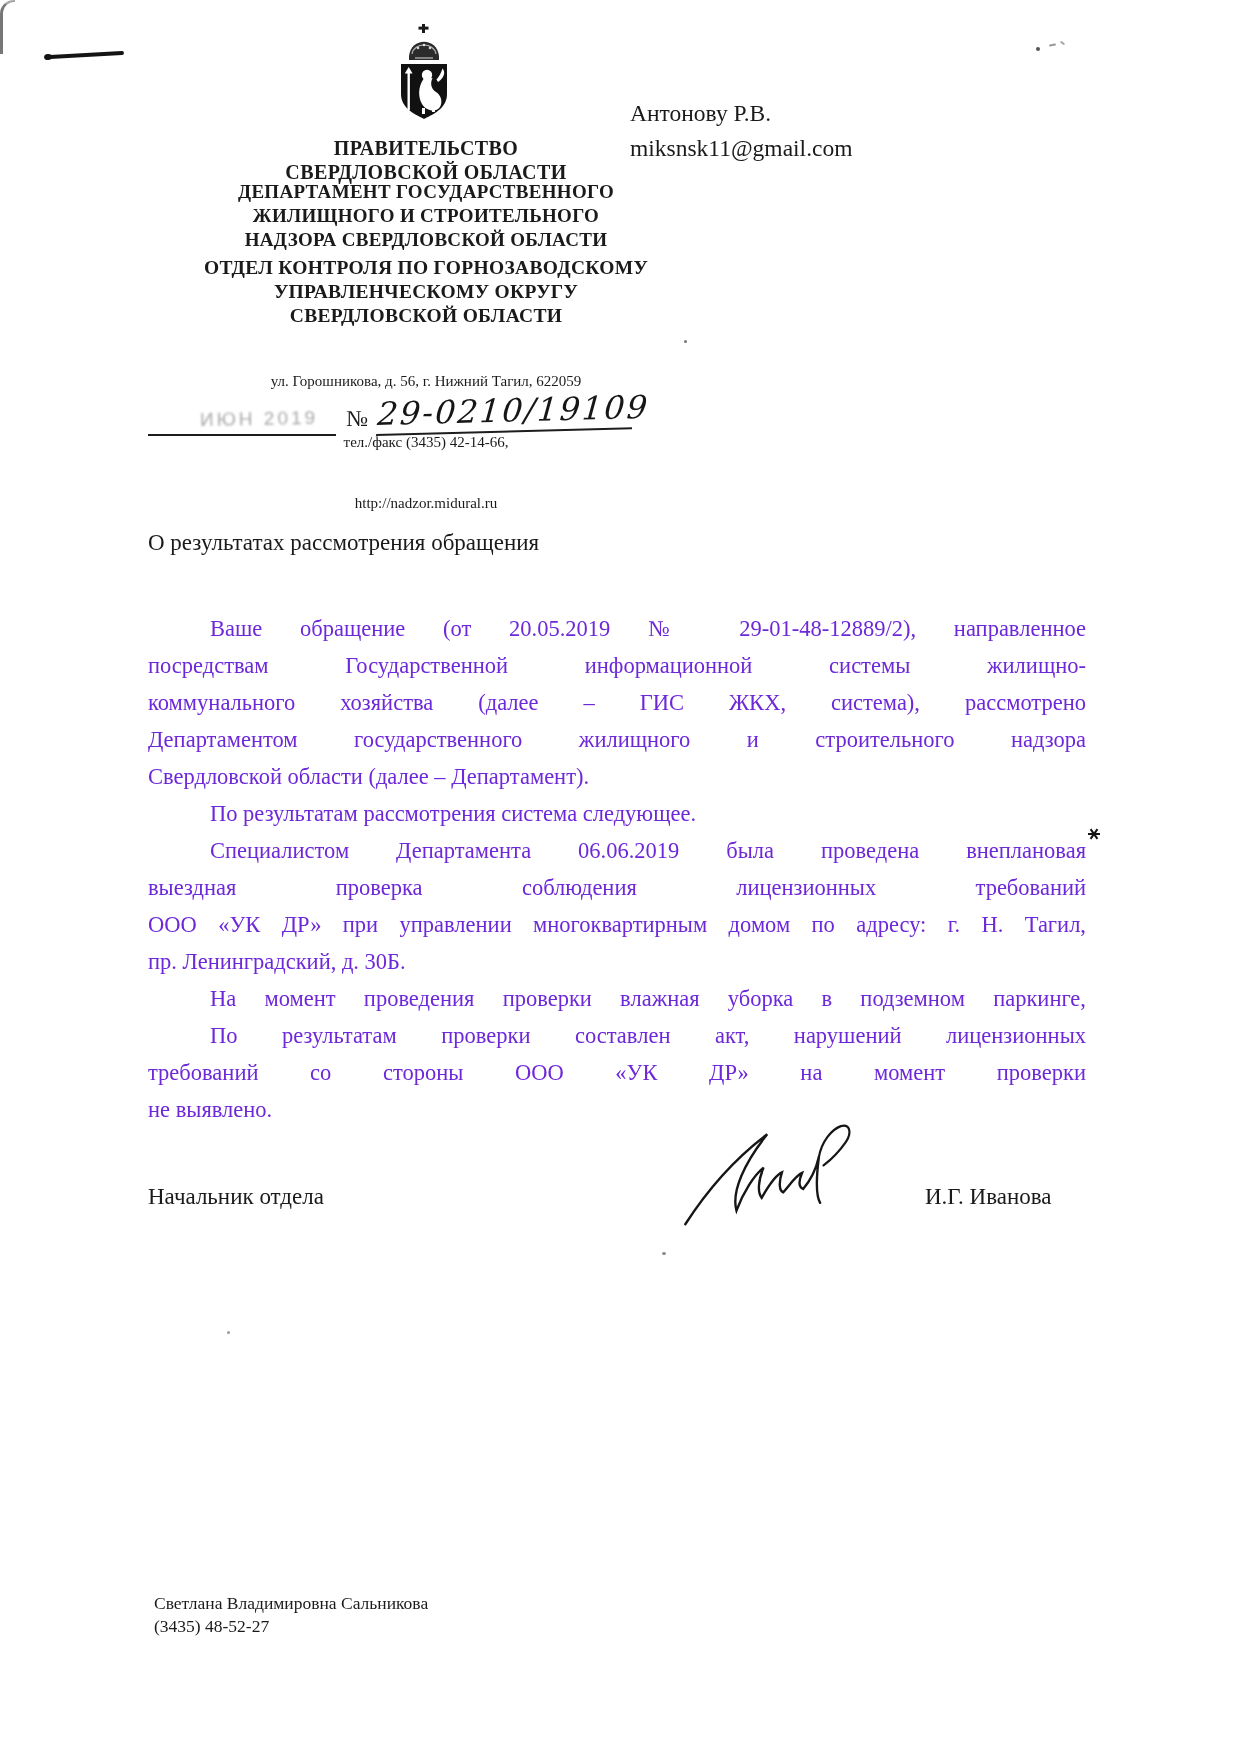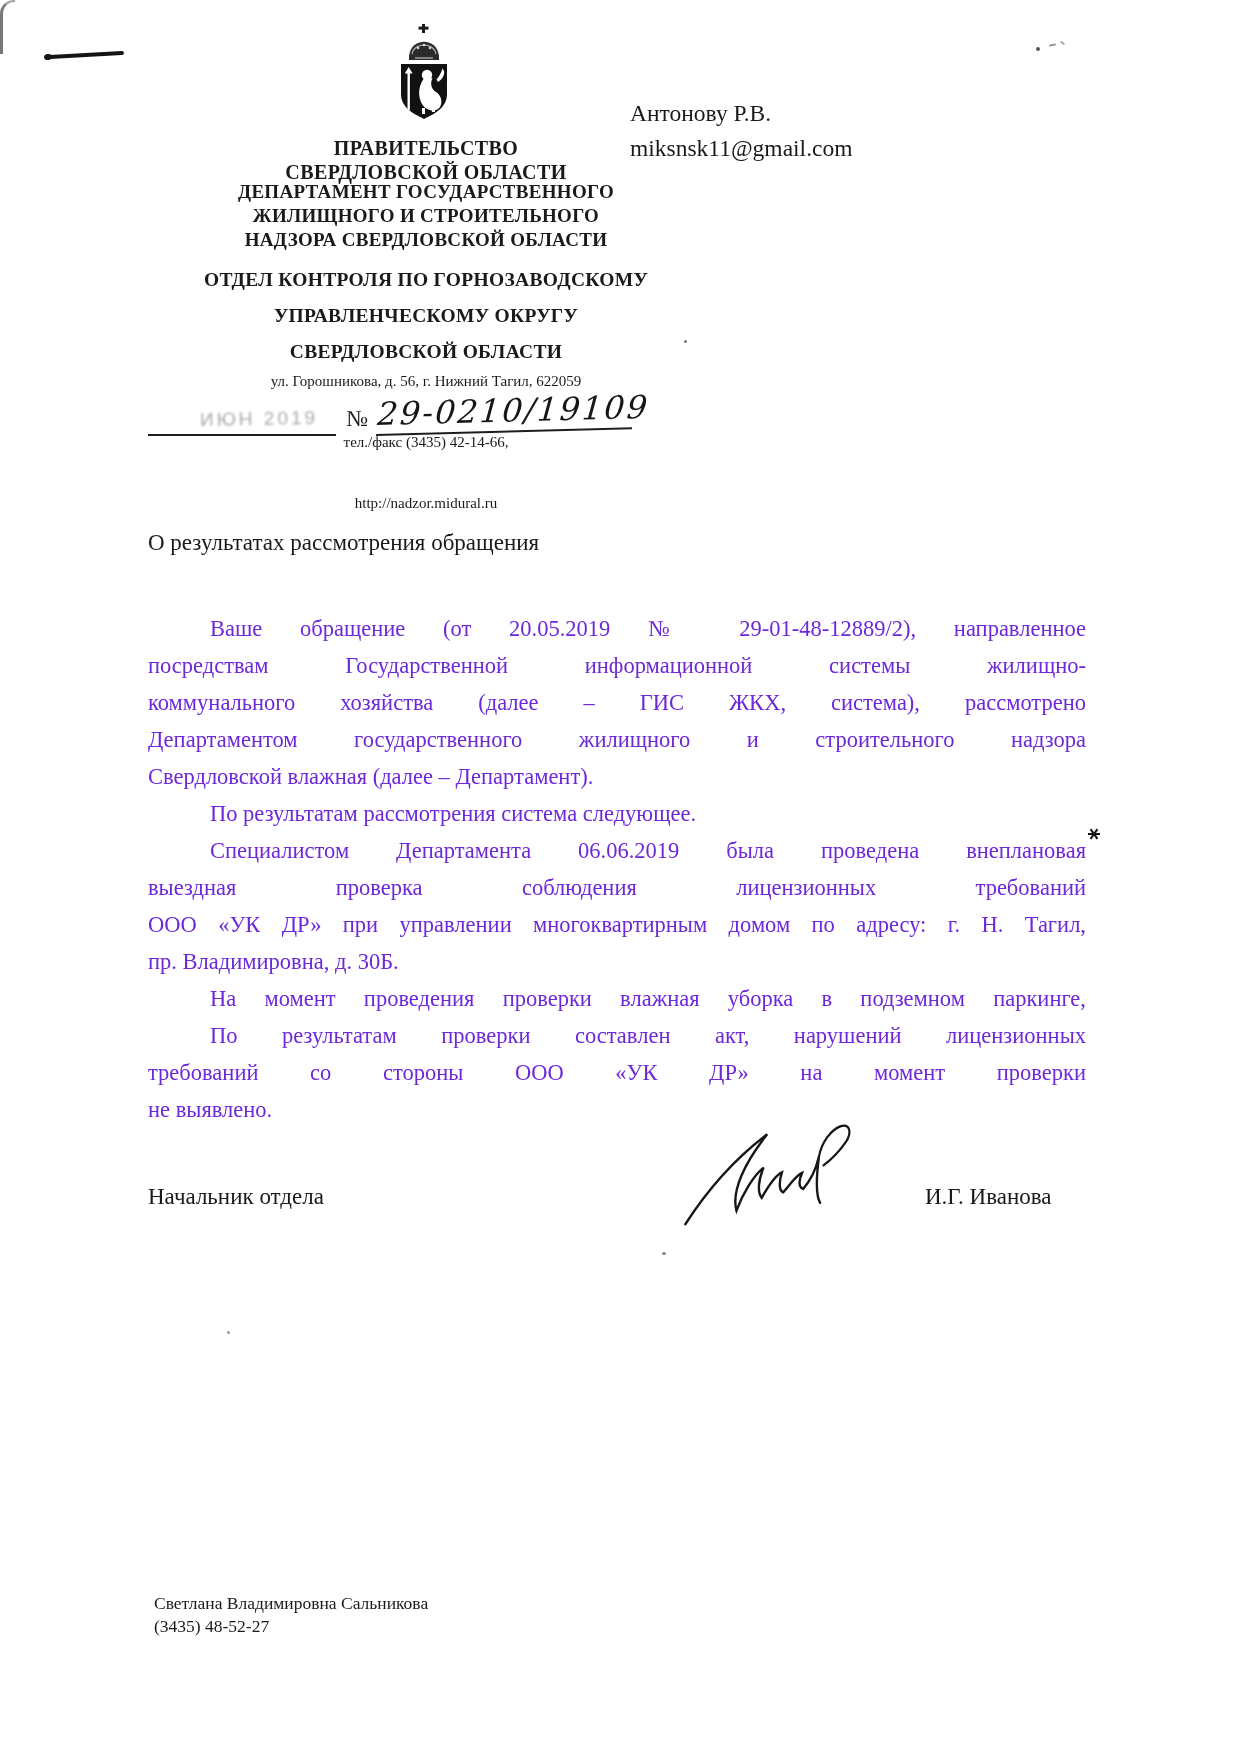--- a/index.html
+++ b/index.html
@@ -38,21 +38,21 @@
   .ink-mark i:nth-child(3){transform:rotate(-55deg);}
 
   
   .emblem{position:absolute;left:394px;top:24px;}
   .lh{position:absolute;left:148px;width:556px;text-align:center;}
   .gov{top:136px;}
   .gov div{font-weight:bold;font-size:20px;line-height:24px;letter-spacing:.4px;}
   .dept{top:180px;}
   .dept div{font-weight:bold;font-size:19px;line-height:24px;letter-spacing:.3px;}
   .division{top:256px;}
-  .division div{font-weight:bold;font-size:19.5px;line-height:24px;letter-spacing:.3px;margin-top:12px;}
+  .division div{font-weight:bold;font-size:19.5px;line-height:24px;letter-spacing:.3px;}
   .addr{top:331px;}
   .addr div{font-size:15px;line-height:21px;margin-top:40px;}
 
   
   .ref-row{position:absolute;left:148px;top:394px;width:520px;height:38px;white-space:nowrap;}
   .ref-blank{
     position:relative;display:inline-block;width:188px;height:32px;
     border-bottom:2px solid #1d1d1d;vertical-align:bottom;
   }
   .stamp{
@@ -166,26 +166,26 @@
   </div>
 
 
   <div class="subject">О результатах рассмотрения обращения</div>
 
   <div class="body-text">
     <div class="bline indent">Ваше обращение (от 20.05.2019 № 29-01-48-12889/2), направленное</div>
     <div class="bline">посредствам Государственной информационной системы жилищно-</div>
     <div class="bline">коммунального хозяйства (далее – ГИС ЖКХ, система), рассмотрено</div>
     <div class="bline">Департаментом государственного жилищного и строительного надзора</div>
-    <div class="bline last">Свердловской влажная (далее – Департамент).</div>
+    <div class="bline last">Свердловской области (далее – Департамент).</div>
     <div class="bline last indent">По результатам рассмотрения система следующее.</div>
     <div class="bline indent">Специалистом Департамента 06.06.2019 была проведена внеплановая</div>
     <div class="bline">выездная проверка соблюдения лицензионных требований</div>
     <div class="bline">ООО «УК ДР» при управлении многоквартирным домом по адресу: г. Н. Тагил,</div>
-    <div class="bline last">пр. Владимировна, д. 30Б.</div>
+    <div class="bline last">пр. Ленинградский, д. 30Б.</div>
     <div class="bline indent">На момент проведения проверки влажная уборка в подземном паркинге,</div>
     <div class="bline indent">По результатам проверки составлен акт, нарушений лицензионных</div>
     <div class="bline">требований со стороны ООО «УК ДР» на момент проверки</div>
     <div class="bline last">не выявлено.</div>
   </div>
 
   <div class="sig-title">Начальник отдела</div>
   <div class="sig-scribble">
     <svg width="190" height="100" viewBox="0 0 190 100">
       <path d="M4,96 C28,64 58,34 92,12 C68,38 52,66 56,86 C64,68 76,52 86,45 C80,57 78,69 82,75 C90,63 98,53 104,51 C100,61 100,69 104,71 C112,63 118,55 124,53 C120,61 120,67 124,69 C132,61 138,51 142,38 C138,58 136,76 140,84" fill="none" stroke="#161616" stroke-width="2.4" stroke-linecap="round"></path>

